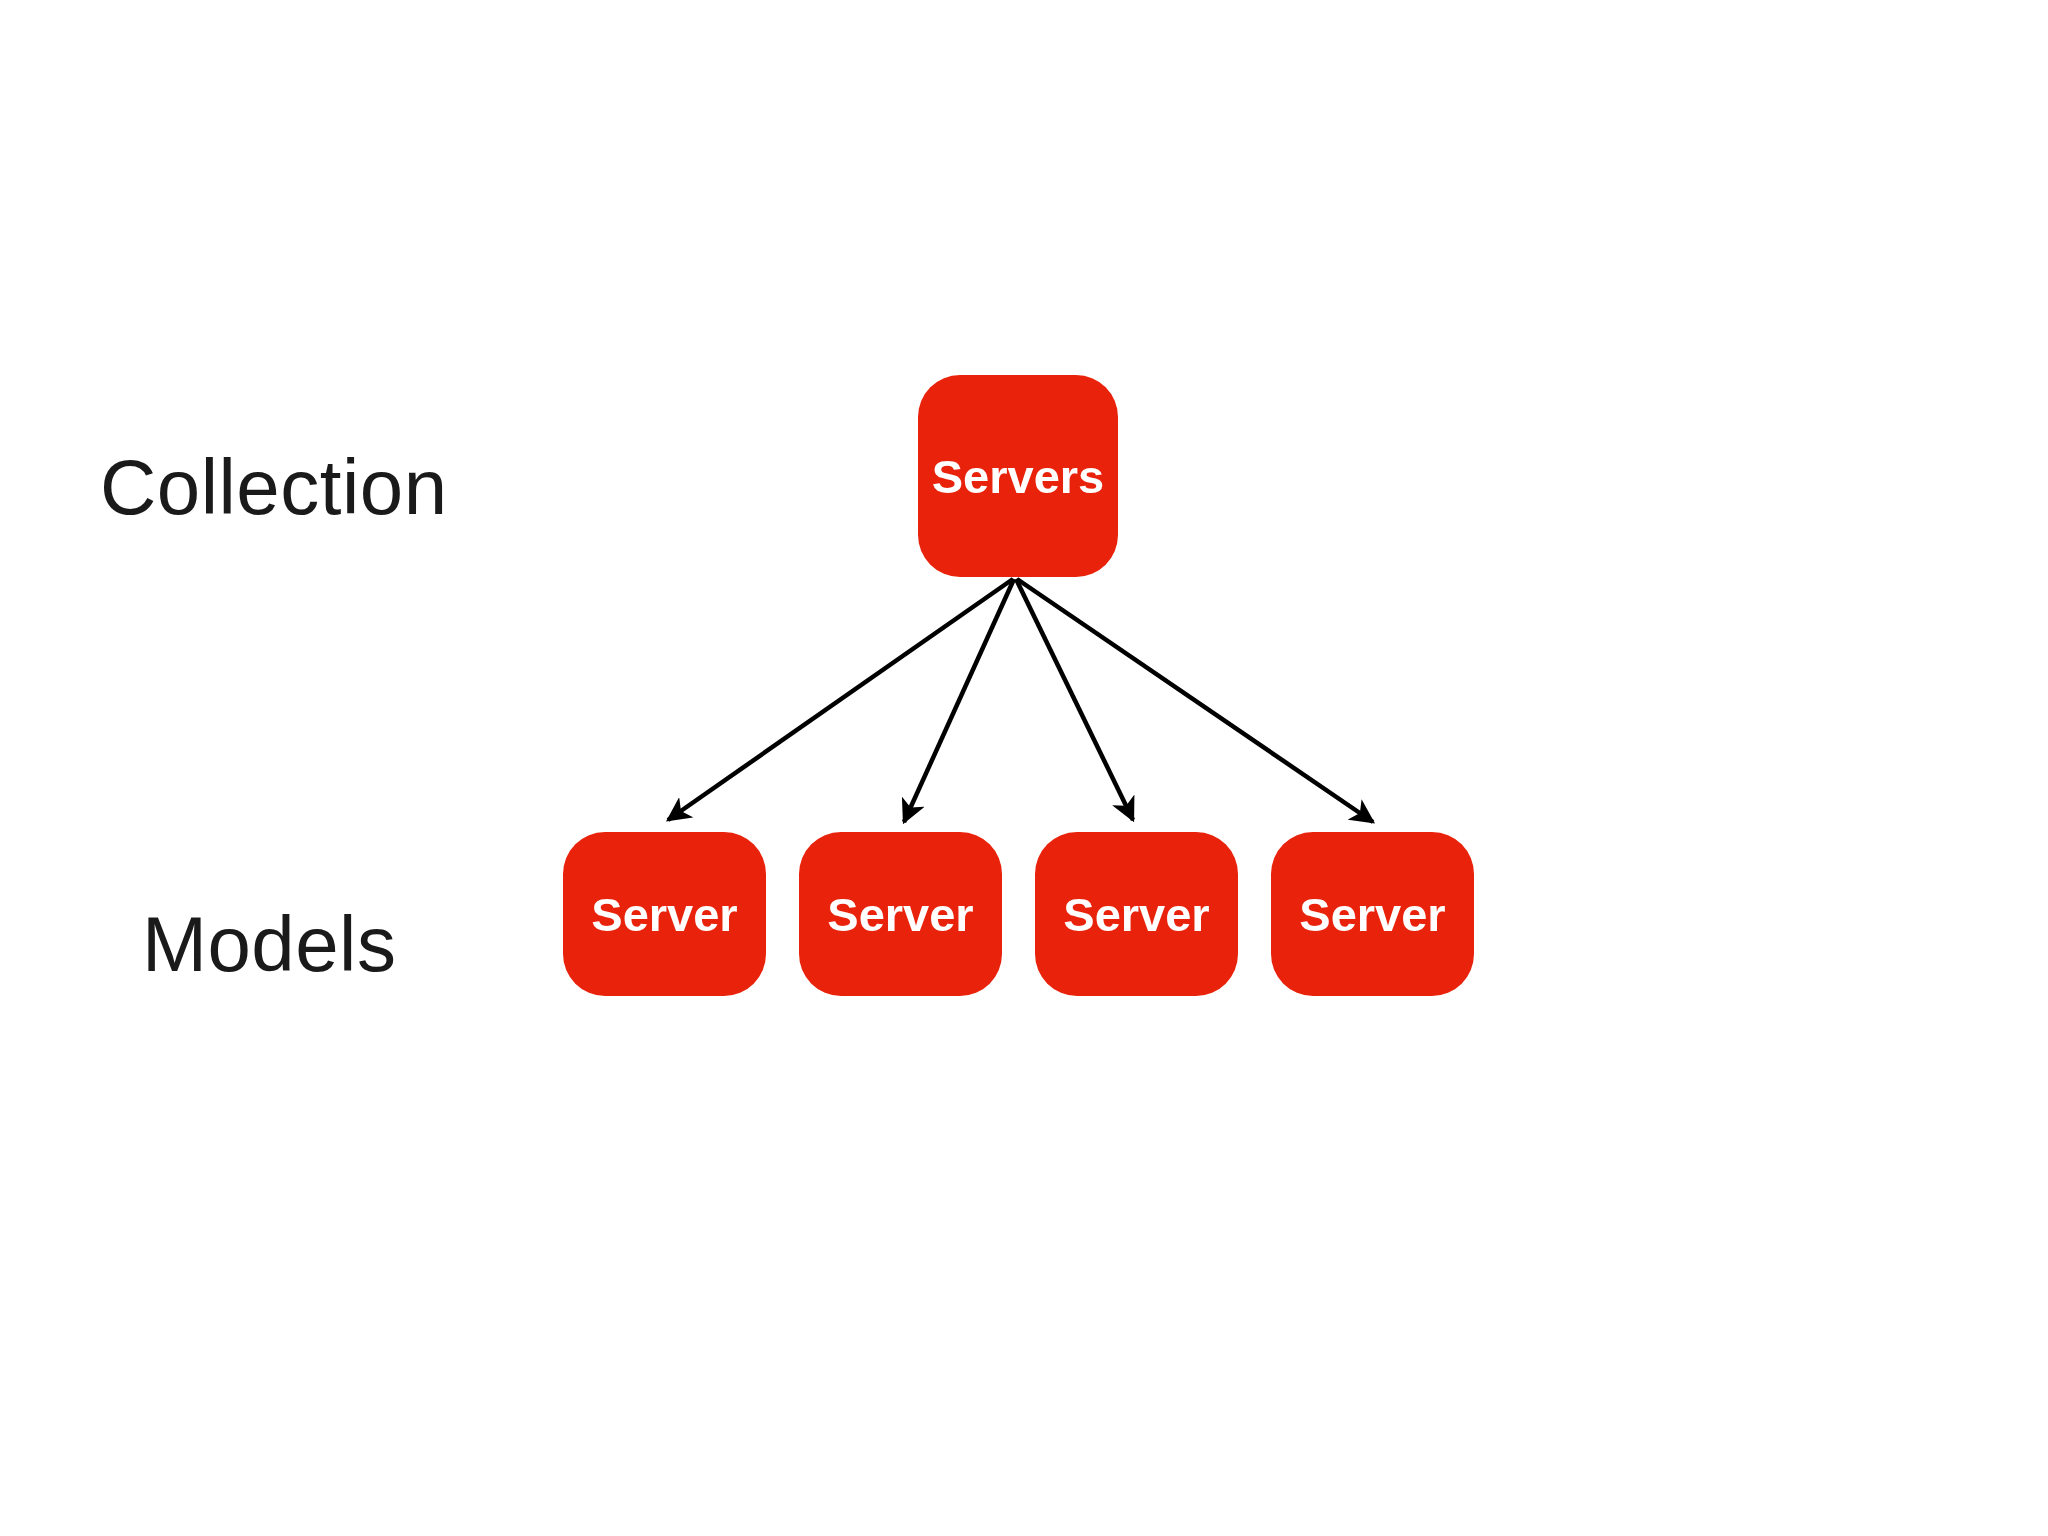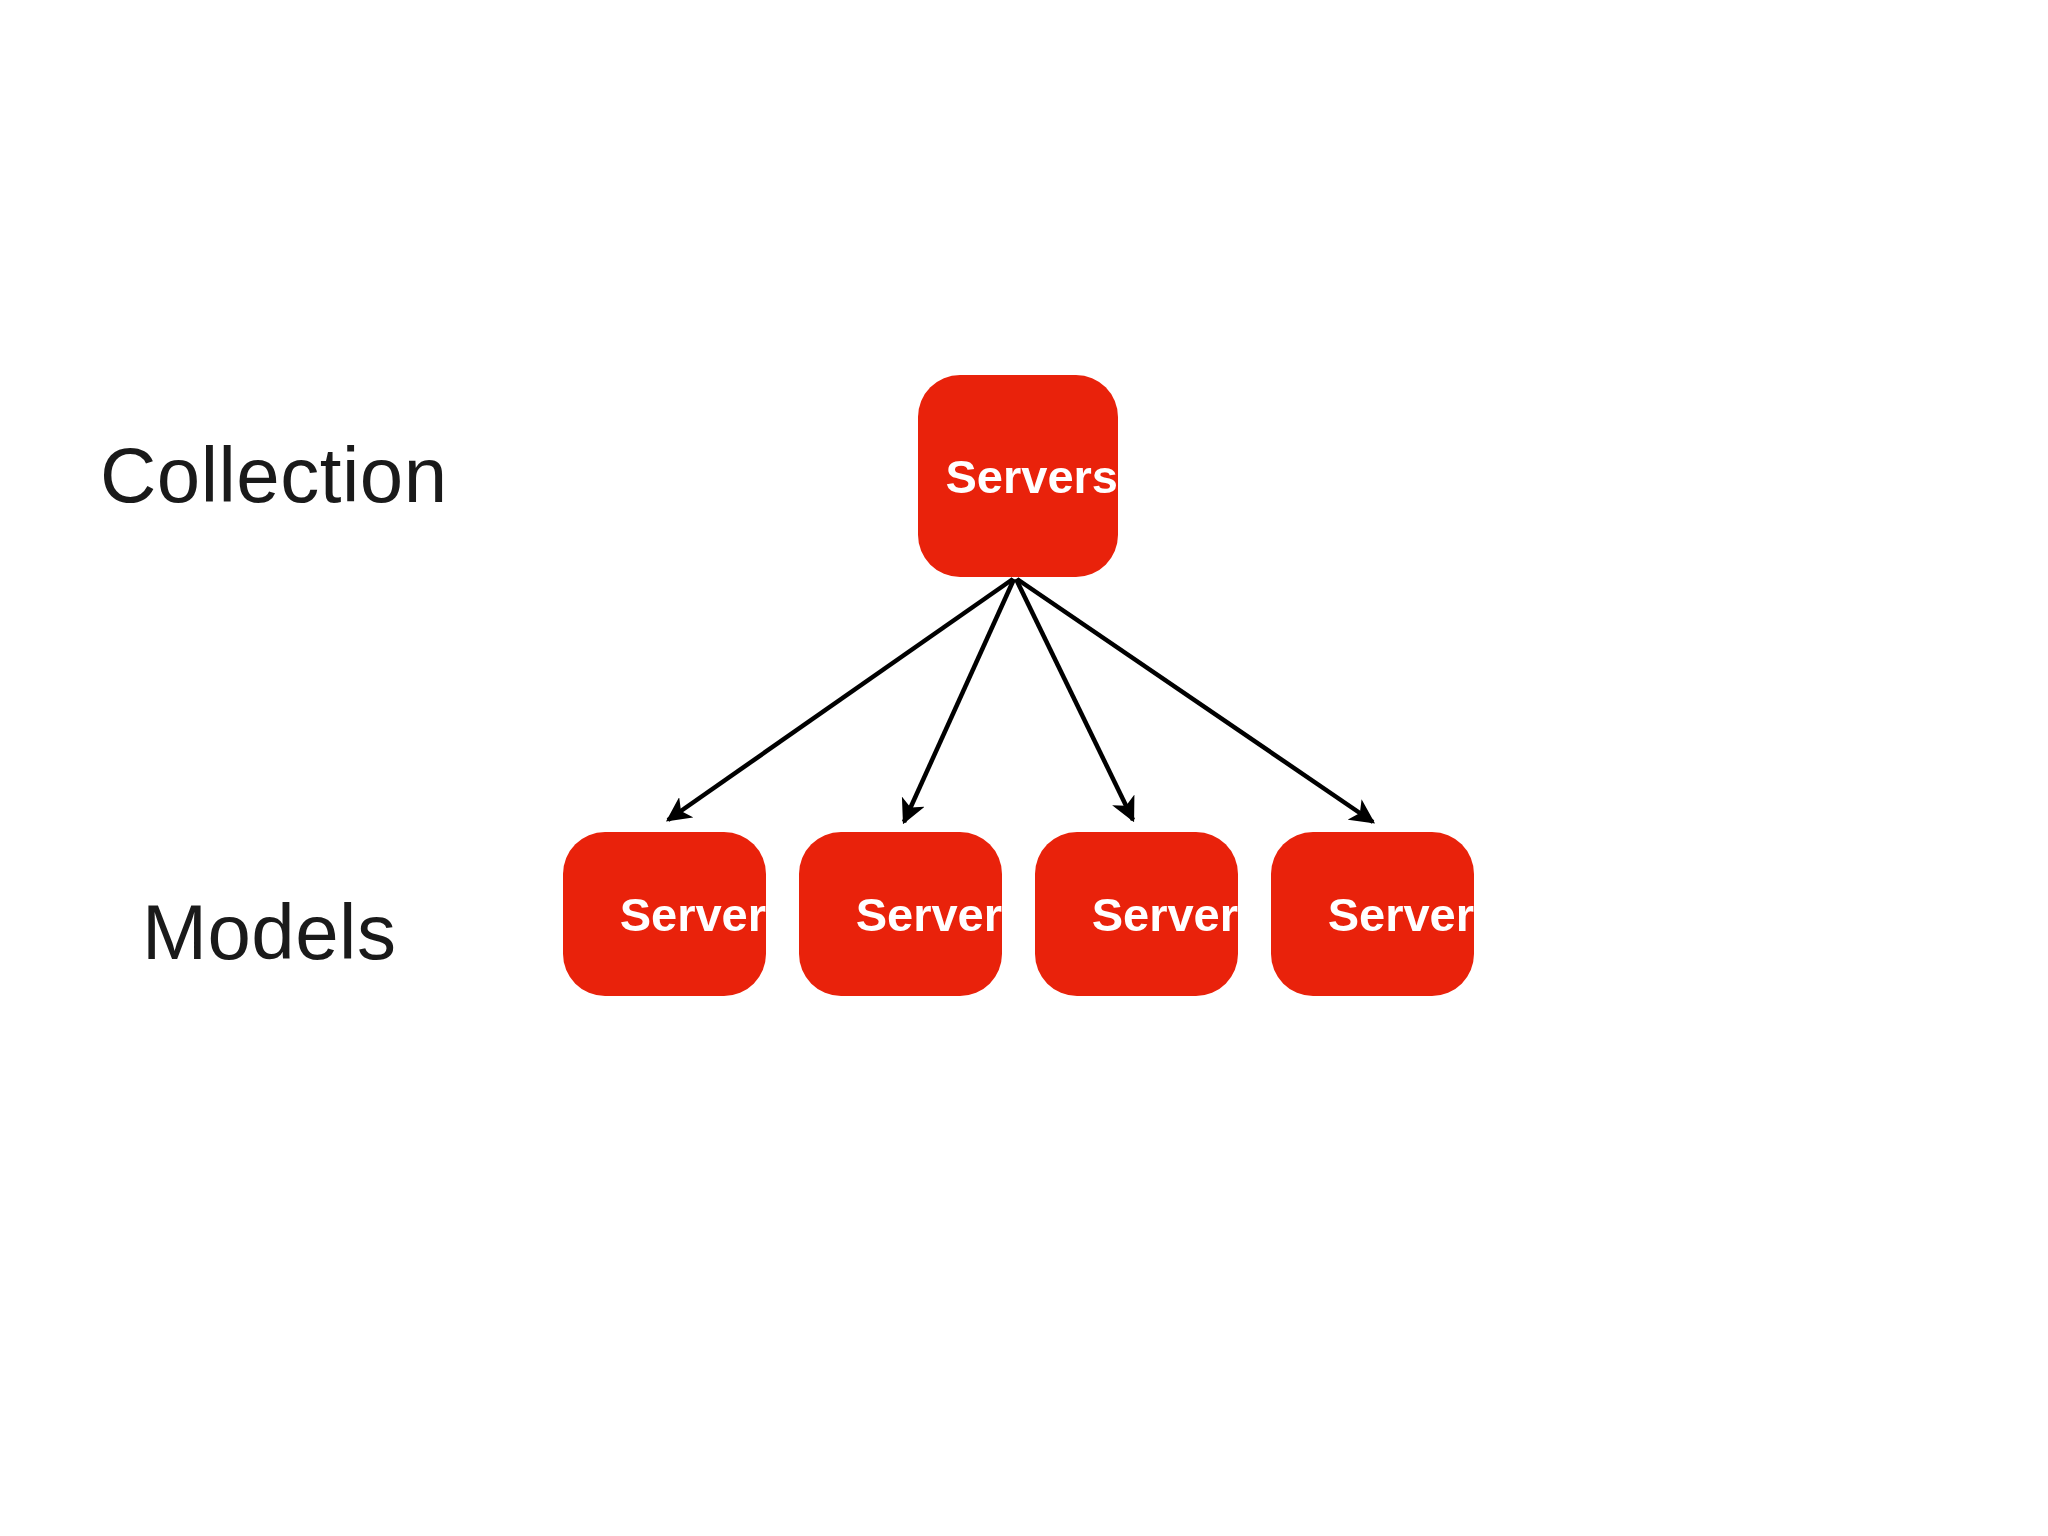--- a/index.html
+++ b/index.html
@@ -16,20 +16,21 @@
     font-family: "Liberation Sans", "DejaVu Sans", sans-serif;
   }
   .row-label {
     position: absolute;
     color: var(--label-color, #1a1a1a);
     font-size: 78px;
     font-weight: 300;
     letter-spacing: 0.5px;
     white-space: nowrap;
     line-height: 1;
+    margin-top: 12px;
   }
   .collection-label {
     left: 100px;
     top: 436px;
   }
   .models-label {
     left: 142px;
     top: 893px;
   }
   .arrows {
@@ -45,21 +46,21 @@
   }
   .arrowhead-path {
     fill: var(--arrow-color, #000000);
   }
   .node {
     position: absolute;
     background: var(--box-red, #E9220B);
     border-radius: 42px;
     display: flex;
     align-items: center;
-    justify-content: flex-end;
+    justify-content: center;
   }
   .node .node-label {
     color: var(--box-text, #ffffff);
     font-size: 47px;
     font-weight: bold;
     line-height: 1;
     white-space: nowrap;
   }
   .collection-node {
     left: 918px;

